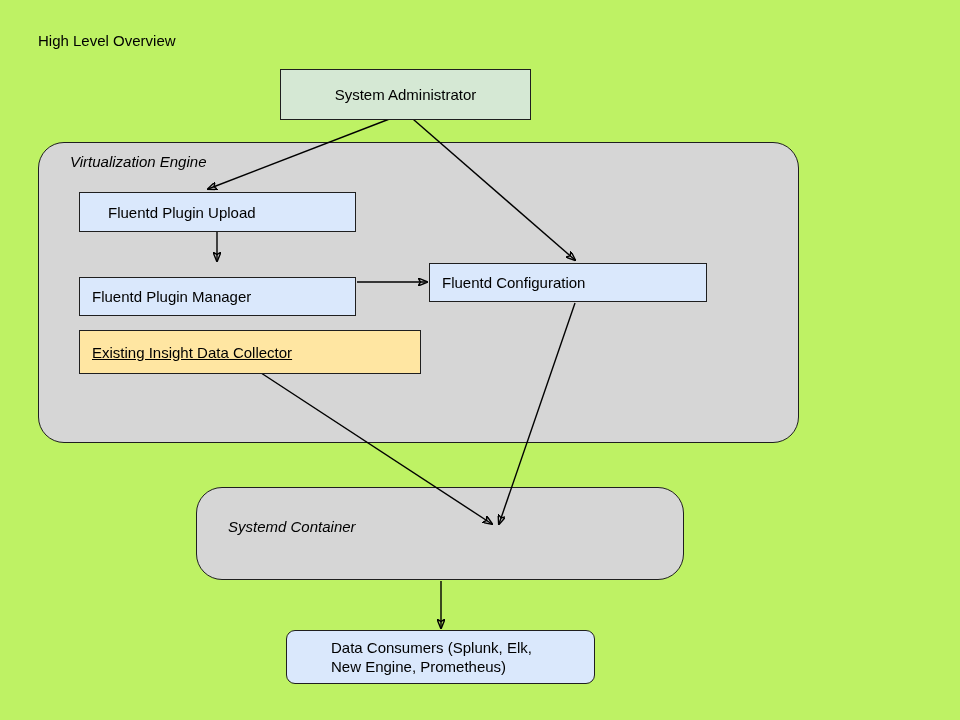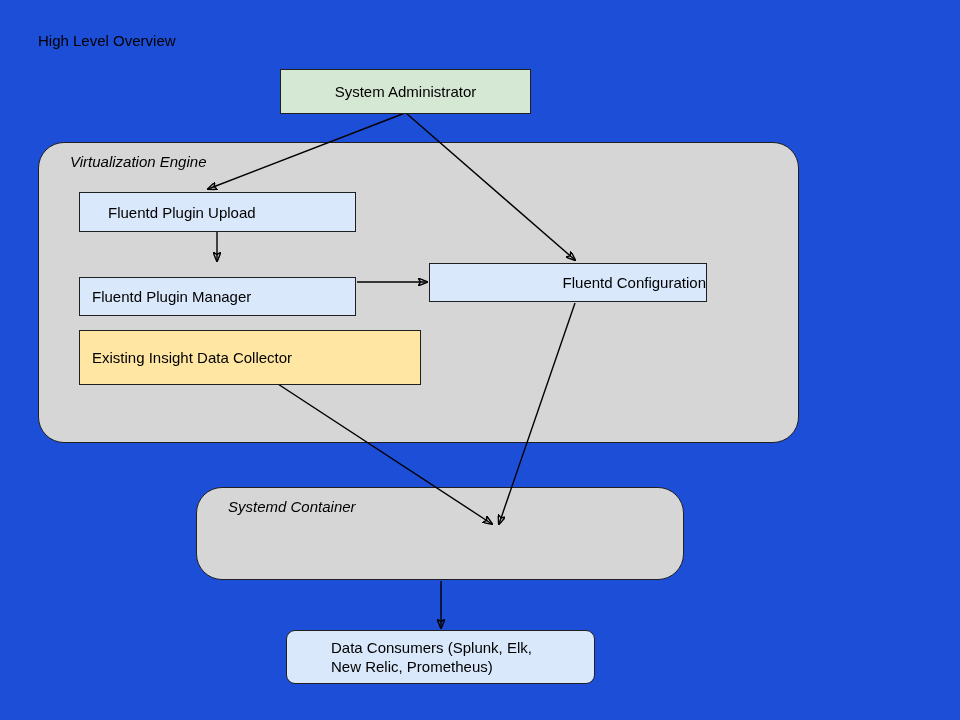--- a/index.html
+++ b/index.html
@@ -9,21 +9,21 @@
     background: #ffffff;
   }
   body {
     font-family: "Liberation Sans", sans-serif;
     -webkit-font-smoothing: antialiased;
   }
   #canvas {
     position: relative;
     width: 960px;
     height: 720px;
-    background: #1d4ed8;
+    background: #bef264;
     overflow: hidden;
   }
 
   
   .diagram-title {
     position: absolute;
     left: 38px;
     top: 31px;
     font-size: 15px;
     color: #000000;
@@ -89,21 +89,21 @@
 <body>
 
 <div id="canvas">
 
   <div class="diagram-title">High Level Overview</div>
 
   <div class="group" style="left:38px; top:142px; width:761px; height:301px;"></div>
   <div class="group-label" style="left:70px; top:152px;">Virtualization Engine</div>
 
   <div class="group" style="left:196px; top:487px; width:488px; height:93px;"></div>
-  <div class="group-label" style="left:228px; top:497px;text-align:right;">Systemd Container</div>
+  <div class="group-label" style="left:228px; top:517px;text-align:right;">Systemd Container</div>
 
   <svg id="edges" viewBox="0 0 960 720" width="960" height="720">
     <defs>
       <marker id="arrowhead" markerWidth="10" markerHeight="8" refX="9" refY="4" orient="auto" markerUnits="userSpaceOnUse">
         <path d="M0,0 L10,4 L0,8 L2.6,4 Z" fill="#000000" stroke="none"></path>
       </marker>
     </defs>
 
     <line x1="405" y1="113" x2="208" y2="189" marker-end="url(#arrowhead)"></line>
 
@@ -113,41 +113,41 @@
 
     <line x1="357" y1="282" x2="427" y2="282" marker-end="url(#arrowhead)"></line>
 
     <line x1="575" y1="303" x2="499" y2="524" marker-end="url(#arrowhead)"></line>
 
     <line x1="255" y1="369" x2="492" y2="524" marker-end="url(#arrowhead)"></line>
 
     <line x1="441" y1="581" x2="441" y2="628" marker-end="url(#arrowhead)"></line>
   </svg>
 
-  <div class="node center fill-green" style="left:280px; top:69px; width:251px; height:45px;">
+  <div class="node center fill-green" style="left:280px; top:69px; width:251px; height:51px;">
     <span>System Administrator</span>
   </div>
 
   <div class="node leftpad fill-blue" style="left:79px; top:192px; width:277px; height:40px;padding-left:28px;">
     <span>Fluentd Plugin Upload</span>
   </div>
 
   <div class="node leftpad fill-blue" style="left:79px; top:277px; width:277px; height:39px;">
     <span>Fluentd Plugin Manager</span>
   </div>
 
-  <div class="node leftpad fill-blue" style="left:429px; top:263px; width:278px; height:39px;justify-content:flex-end;">
+  <div class="node leftpad fill-blue" style="left:429px; top:263px; width:278px; height:39px;">
     <span>Fluentd Configuration</span>
   </div>
 
-  <div class="node leftpad fill-yellow" style="left:79px; top:330px; width:342px; height:55px;">
+  <div class="node leftpad fill-yellow" style="left:79px; top:330px; width:342px; height:44px;text-decoration:underline;">
     <span>Existing Insight Data Collector</span>
   </div>
 
 
   <div class="node leftpad fill-blue rounded-sm" style="left:286px; top:630px; width:309px; height:54px;padding-left:44px;">
     <span style="display:block;">
       <span>Data Consumers (Splunk, Elk,</span><br>
-      <span>New Relic, Prometheus)</span>
+      <span>New Engine, Prometheus)</span>
     </span>
   </div>
 
 </div>
 
 </body></html>

